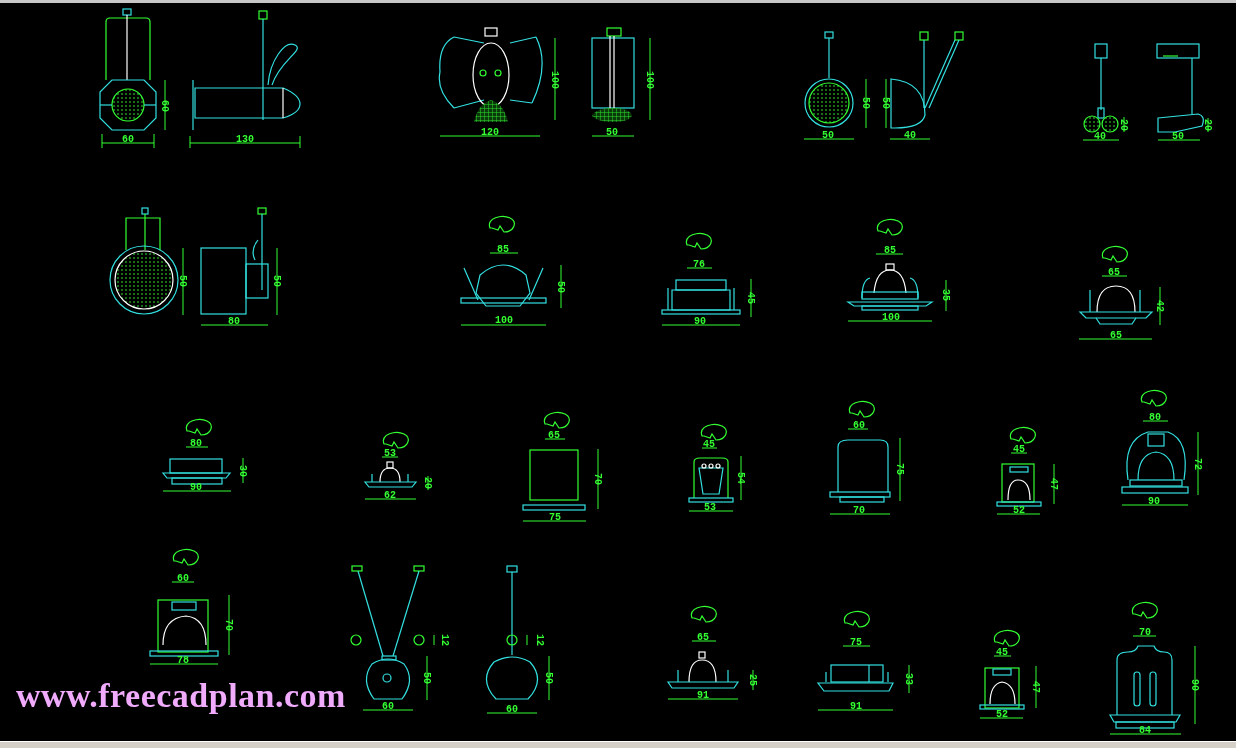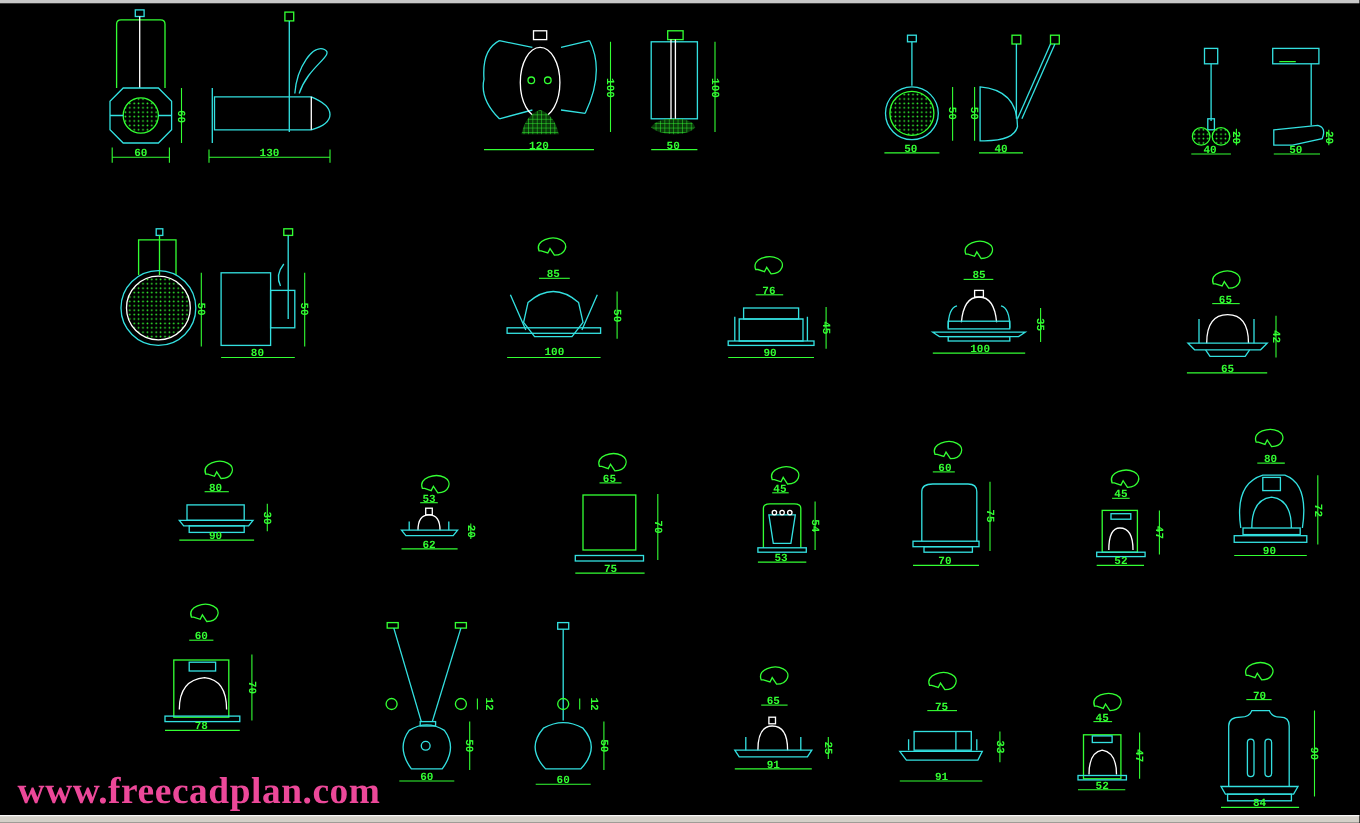--- a/index.html
+++ b/index.html
@@ -1,20 +1,20 @@
 <!DOCTYPE html>
 <html><head>
 <meta charset="utf-8">
 <style>
   html, body { margin:0; padding:0; background:#000; }
   body { width:1236px; height:748px; position:relative; overflow:hidden; font-family:"Liberation Sans", sans-serif; }
   #topbar { position:absolute; left:0; top:0; width:1236px; height:3px; background:#c8c8c8; }
   #bottombar { position:absolute; left:0; top:741px; width:1236px; height:7px; background:#d4d0c8; border-top:1px solid #fff; }
   #canvas { position:absolute; left:0; top:3px; width:1236px; height:738px; }
-  #watermark { position:absolute; left:16px; top:700px; font-family:"Liberation Serif", "DejaVu Serif", serif; font-size:34px; font-weight:bold; color:#ec4899; letter-spacing:0.5px; line-height:40px; }
+  #watermark { position:absolute; left:16px; top:676px; font-family:"Liberation Serif", "DejaVu Serif", serif; font-size:34px; font-weight:bold; color:#f0abfc; letter-spacing:0.5px; line-height:40px; }
   svg text { font-family:"Liberation Mono", "DejaVu Sans Mono", monospace; font-size:10px; font-weight:bold; fill:#33ff33; }
   .c { stroke:#33e0e0; fill:none; stroke-width:1.2; }
   .g { stroke:#33ff33; fill:none; stroke-width:1.2; }
   .w { stroke:#ffffff; fill:none; stroke-width:1.2; }
   .dim { stroke:#33ff33; stroke-width:1; fill:none; }
   .dots { fill:url(#dotpat); }
   .mesh { fill:url(#meshpat); }
 </style>
 </head>
 <body>

